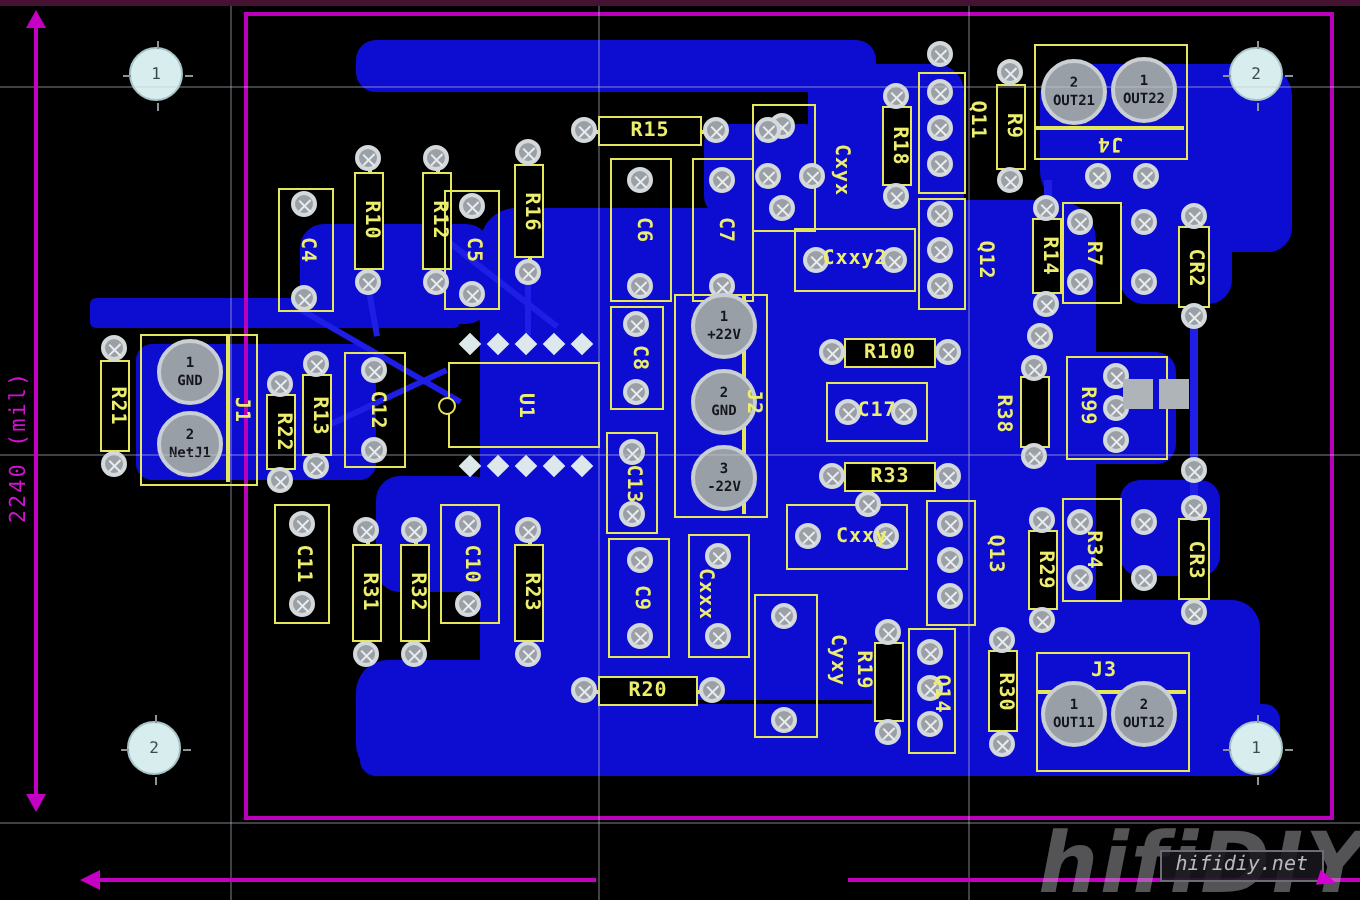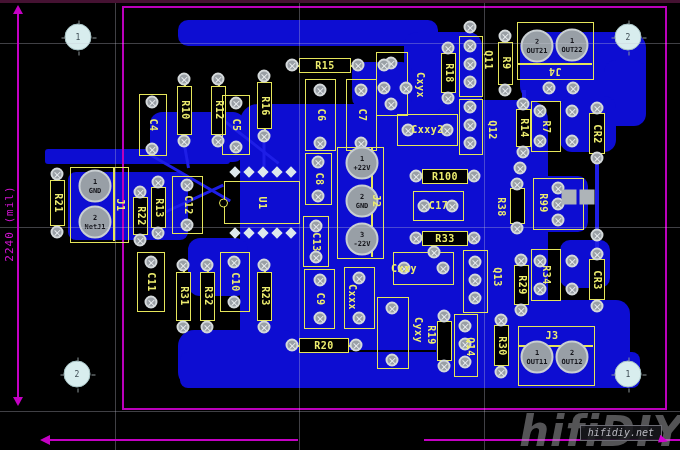--- a/index.html
+++ b/index.html
@@ -199,21 +199,21 @@
     </div>
     <div class="clabel rh" style="left: 445px; top: 176.5px;">R100</div>
     <div class="comp cap" style="left: 413px; top: 191px; width: 51px; height: 30px;"></div>
     <div class="clabel rh" style="left: 438.5px; top: 206px;">C17</div>
     <div class="comp res" style="left: 414px; top: 231px; width: 62px; height: 15px;">
       <div class="lead" style="top: 6.5px; left: 0px; height: 2px; width: 62px;"></div>
       <div class="rbody" style="top: 0px; left: 8px; height: 15px; width: 46px;"></div>
     </div>
     <div class="clabel rh" style="left: 445px; top: 238.5px;">R33</div>
     <div class="comp cap" style="left: 393px; top: 252px; width: 61px; height: 33px;"></div>
-    <div class="clabel rh" style="left: 404px; top: 268.5px;">Cxxy</div>
+    <div class="clabel rh" style="left: 431px; top: 268.5px;">Cxxy</div>
     <div class="comp cap" style="left: 376px; top: 52px; width: 32px; height: 64px;"></div>
     <div class="clabel rv" style="left: 420px; top: 85px;">Cxyx</div>
     <div class="comp cap" style="left: 397px; top: 114px; width: 61px; height: 32px;"></div>
     <div class="clabel rh" style="left: 427.5px; top: 130px;">Cxxy2</div>
     <div class="comp res" style="left: 441px; top: 46px; width: 15px; height: 54px;">
       <div class="lead" style="left: 6.5px; top: 0px; width: 2px; height: 54px;"></div>
       <div class="rbody" style="left: 0px; top: 7px; width: 15px; height: 40px;"></div>
     </div>
     <div class="clabel rv" style="left: 448.5px; top: 73px;">R18</div>
     <div class="comp pins" style="left: 459px; top: 36px; width: 24px; height: 61px;"></div>

